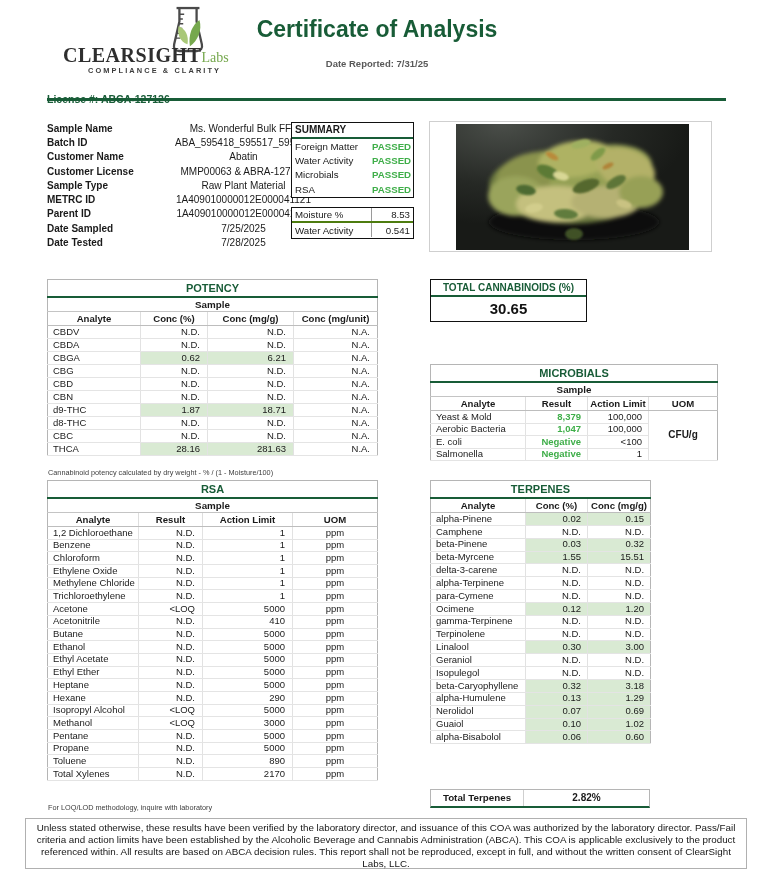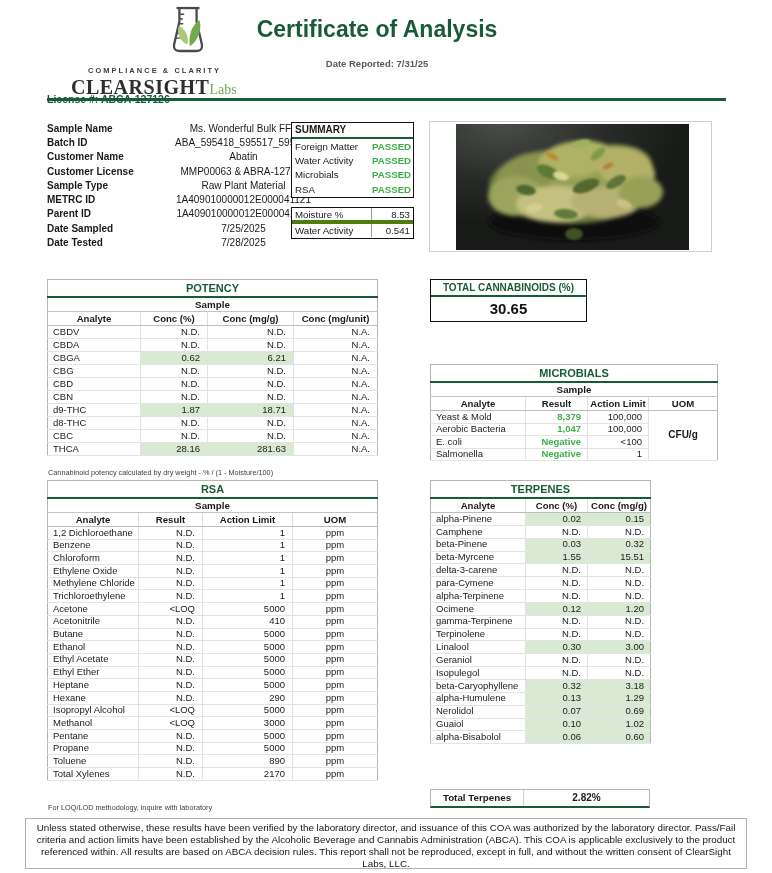--- a/index.html
+++ b/index.html
@@ -8,21 +8,21 @@
     --highlight:#d9ead3;
     --logo-green:#76a84e;
   }
   *{margin:0;padding:0;box-sizing:border-box;}
   body{background:#fff;font-family:"Liberation Sans",sans-serif;color:#1a1a1a;}
   #page{position:relative;width:772px;height:873px;background:#fff;overflow:hidden;}
 
   
   #logo{position:absolute;left:63px;top:6px;width:180px;height:72px;}
   #logo .beaker{position:absolute;left:104px;top:0;}
-  #logo .nameline{position:absolute;left:8px;top:38px;white-space:nowrap;margin-top:32px;}
+  #logo .nameline{position:absolute;left:0;top:38px;white-space:nowrap;}
   #logo .brand{font-family:"Liberation Serif",serif;font-size:20px;font-weight:600;letter-spacing:.5px;color:#2e2e2e;}
   #logo .brand-suffix{font-family:"Liberation Serif",serif;font-size:14px;color:var(--logo-green);}
   #logo .tagline{position:absolute;left:25px;top:60px;font-size:7.4px;font-weight:bold;letter-spacing:2.1px;color:#3c3c3c;}
   #doc-title{position:absolute;left:377px;top:16px;transform:translateX(-50%);font-size:23px;font-weight:bold;color:var(--dark-green);white-space:nowrap;}
   #date-reported{position:absolute;left:377px;top:58px;transform:translateX(-50%);font-size:9.5px;font-weight:bold;color:#595959;white-space:nowrap;}
   #license-line{position:absolute;left:47px;top:93px;font-size:10.5px;font-weight:bold;color:var(--dark-green);}
   #header-rule{position:absolute;left:47px;top:98px;width:679px;height:3px;background:var(--dark-green);}
 
   
   #sample-info{position:absolute;left:47px;top:121px;width:290px;}
@@ -33,21 +33,21 @@
 
   .black-box{position:absolute;border:1.5px solid #111;background:#fff;}
   #summary-box{left:291px;top:122px;width:123px;height:76px;}
   #summary-box .box-title{font-size:10px;font-weight:bold;padding:1px 3px 2px;border-bottom:2px solid var(--dark-green);}
   #summary-box table{border-collapse:collapse;table-layout:fixed;width:100%;font-size:9.7px;}
   #summary-box td{height:14.4px;line-height:11px;padding:0 3px;white-space:nowrap;}
   .t-summary td:nth-child(2){text-align:right;color:var(--bright-green);font-weight:bold;width:44px;}
 
   #measure-box{left:291px;top:207px;width:123px;height:32px;}
   #measure-box table{border-collapse:collapse;table-layout:fixed;width:100%;font-size:9.7px;}
-  #measure-box td{height:14.4px;line-height:11px;padding:0 3px;border-bottom:4px solid #4d7c0f;white-space:nowrap;}
+  #measure-box td{height:14.4px;line-height:11px;padding:0 3px;border-bottom:2px solid #4d7c0f;white-space:nowrap;}
   #measure-box tr:last-child td{border-bottom:none;}
   .t-meas td:nth-child(2){text-align:right;border-left:1px solid #9a9a9a;width:42px;}
 
   
   #photo-cell{position:absolute;left:429px;top:121px;width:283px;height:131px;border:1px solid #cfcfcf;background:#fff;}
   #photo-cell svg{position:absolute;left:26px;top:2px;}
 
   
   .panel{position:absolute;}
   table.datatable{border-collapse:collapse;table-layout:fixed;width:100%;border:1px solid #b5b5b5;font-size:9.5px;background:#fff;}
@@ -586,26 +586,26 @@
             <td>beta-Myrcene</td>
             <td class="hl">1.55</td>
             <td class="hl">15.51</td>
           </tr>
           <tr>
             <td>delta-3-carene</td>
             <td>N.D.</td>
             <td>N.D.</td>
           </tr>
           <tr>
+            <td>alpha-Terpinene</td>
+            <td>N.D.</td>
+            <td>N.D.</td>
+          </tr>
+          <tr>
             <td>para-Cymene</td>
-            <td>N.D.</td>
-            <td>N.D.</td>
-          </tr>
-          <tr>
-            <td>alpha-Terpinene</td>
             <td>N.D.</td>
             <td>N.D.</td>
           </tr>
           <tr>
             <td>Ocimene</td>
             <td class="hl">0.12</td>
             <td class="hl">1.20</td>
           </tr>
           <tr>
             <td>gamma-Terpinene</td>

